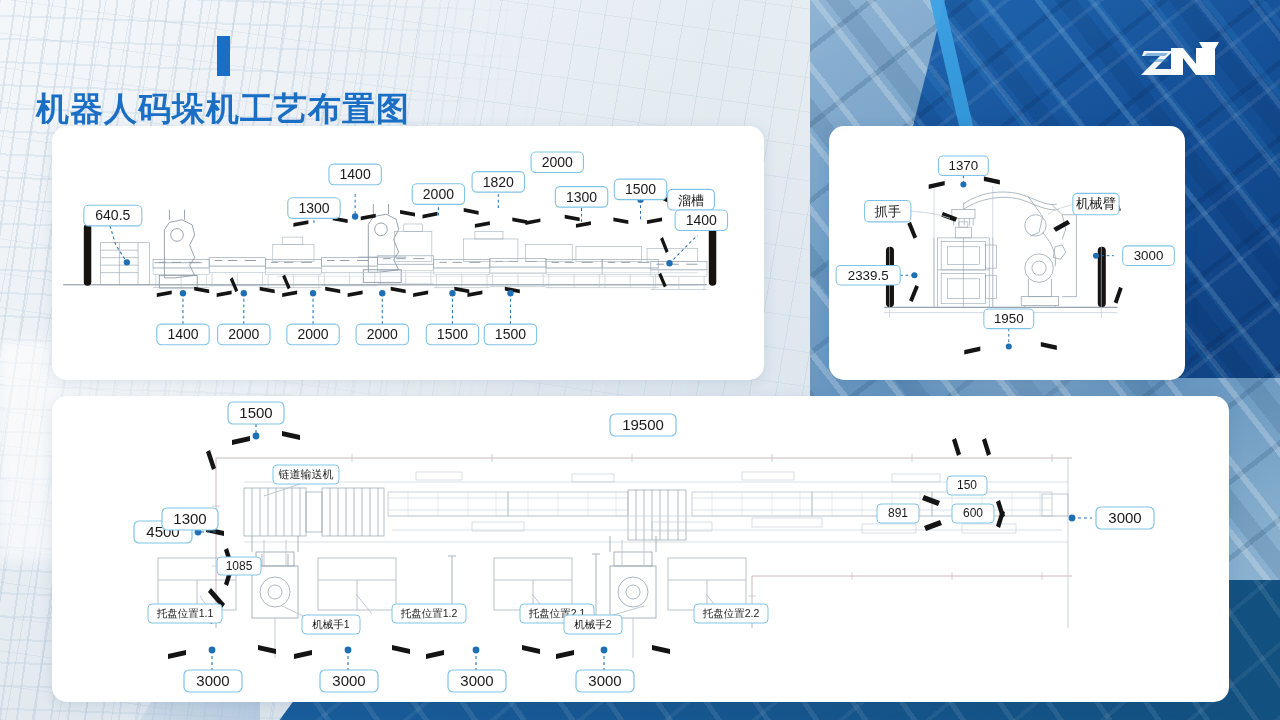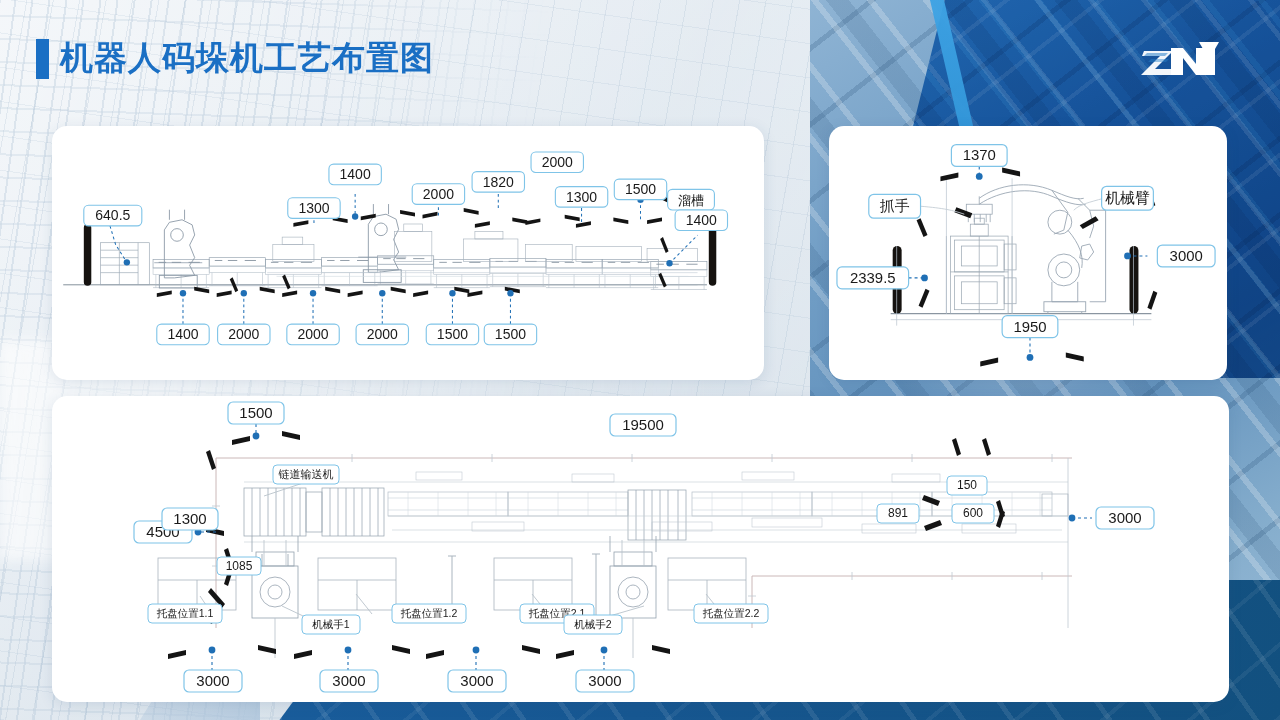--- a/index.html
+++ b/index.html
@@ -66,31 +66,31 @@
   .band-bottom-tex{position:absolute;right:0;bottom:0;width:1150px;height:140px;
     clip-path:polygon(13% 100%, 22% 0, 100% 0, 100% 100%);
     background-image:
       repeating-linear-gradient(55deg,rgba(255,255,255,.09) 0 5px,transparent 5px 40px),
       repeating-linear-gradient(-40deg,rgba(255,255,255,.06) 0 4px,transparent 4px 56px);}
   .band-bottom-lite{position:absolute;left:60px;bottom:0;width:200px;height:96px;
     background:linear-gradient(100deg,rgba(255,255,255,.0),rgba(175,198,220,.85));
     clip-path:polygon(40% 100%,70% 0,100% 0,100% 100%);}
 
   
-  .title-wrap{position:absolute;left:36px;top:36px;display:flex;align-items:center;gap:11px;z-index:6;}
+  .title-wrap{position:absolute;left:36px;top:36px;display:flex;align-items:center;gap:11px;z-index:6;flex-direction:column;}
   .title-bar{width:13px;height:40px;background:#1a6fc4;flex:none;}
   .title-text{font-size:33px;font-weight:bold;color:#1a6fc4;letter-spacing:1px;white-space:nowrap;}
 
   .logo{position:absolute;right:60px;top:36px;width:80px;height:44px;z-index:6;}
 
   
   .panel{position:absolute;background:#fff;border-radius:15px;
     box-shadow:0 3px 14px rgba(40,80,120,.13);overflow:hidden;z-index:5;}
   #panel1{left:52px;top:126px;width:712px;height:254px;}
-  #panel2{left:829px;top:126px;width:398px;height:254px;}
+  #panel2{left:829px;top:126px;width:356px;height:254px;}
   #panel3{left:52px;top:396px;width:1177px;height:306px;}
 
   .panel svg{display:block;width:100%;height:100%;}
 
   
   text{font-family:"Liberation Sans","DejaVu Sans",sans-serif;}
 </style>
 </head>
 <body>
 

